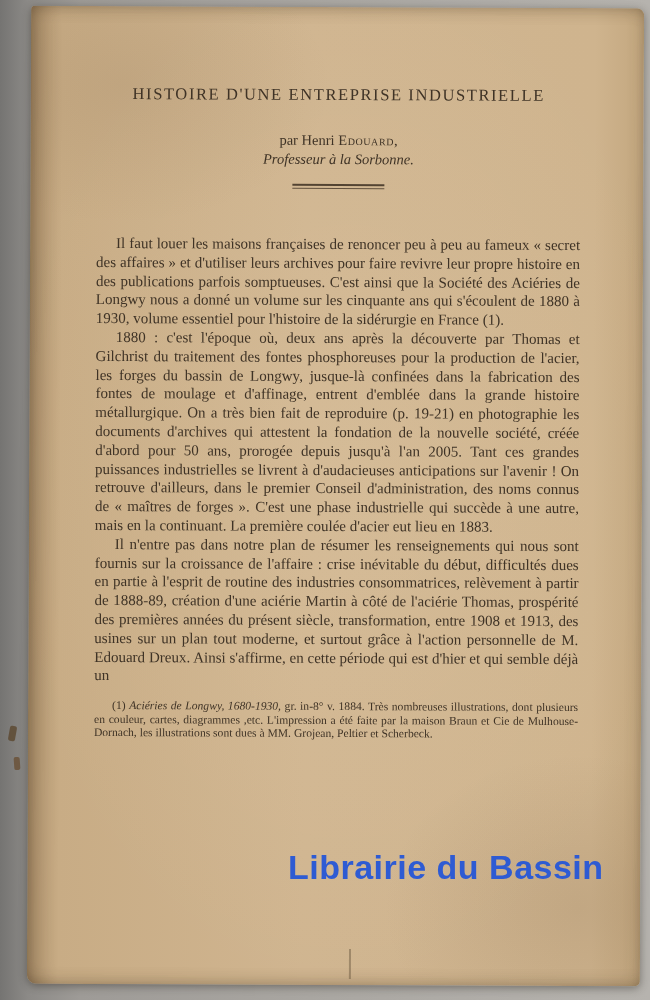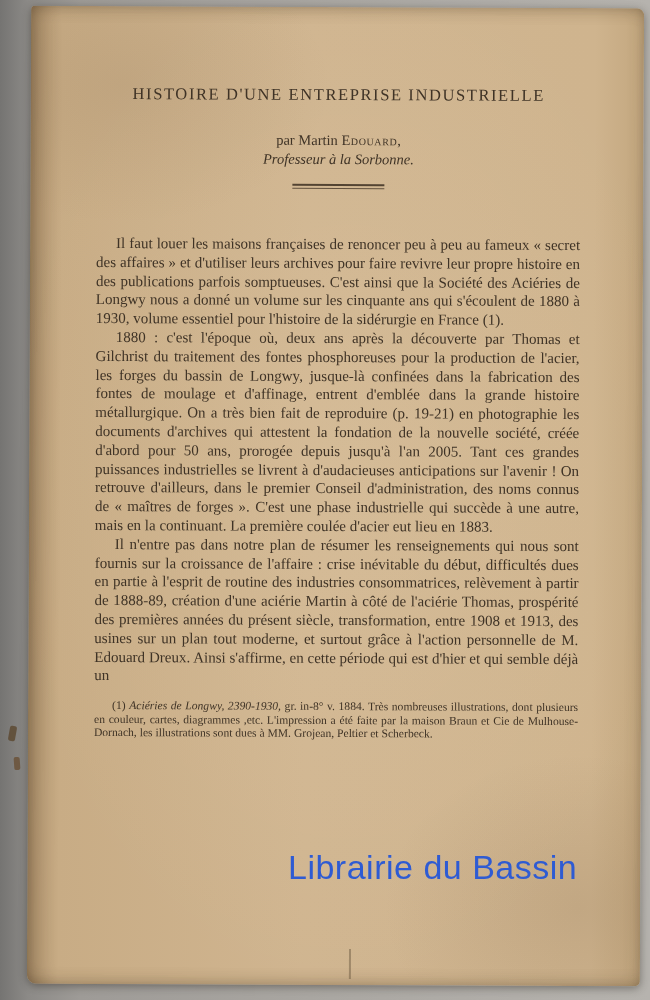--- a/index.html
+++ b/index.html
@@ -113,48 +113,48 @@
     width: 6px; height: 13px;
     border-radius: 2px;
     transform: rotate(-4deg);
     background: #6b5238;
   }
   .watermark {
     position: absolute;
     left: 288px;
     top: 848px;
     font-family: "Liberation Sans", sans-serif;
-    font-weight: normal;
+    font-weight: bold;
     font-size: 34px;
     letter-spacing: 0.5px;
     color: #2e5bd3;
     white-space: nowrap;
   }
 </style>
 </head>
 <body>
 
 <div class="page">
   <div class="content">
 
     <h1 class="title">HISTOIRE D'UNE ENTREPRISE INDUSTRIELLE</h1>
 
-    <div class="byline"><span>par Martin </span><span class="sc">Edouard</span><span>,</span></div>
+    <div class="byline"><span>par Henri </span><span class="sc">Edouard</span><span>,</span></div>
 
     <div class="affiliation">Professeur à la Sorbonne.</div>
 
     <div class="rule"></div>
 
     <div class="bodytext">
       <p>Il faut louer les maisons françaises de renoncer peu à peu au fameux « secret des affaires » et d'utiliser leurs archives pour faire revivre leur propre histoire en des publications parfois somptueuses. C'est ainsi que la Société des Aciéries de Longwy nous a donné un volume sur les cinquante ans qui s'écoulent de 1880 à 1930, volume essentiel pour l'histoire de la sidérurgie en France (1).</p>
       <p>1880 : c'est l'époque où, deux ans après la découverte par Thomas et Gilchrist du traitement des fontes phosphoreuses pour la production de l'acier, les forges du bassin de Longwy, jusque-là confinées dans la fabrication des fontes de moulage et d'affinage, entrent d'emblée dans la grande histoire métallurgique. On a très bien fait de reproduire (p. 19-21) en photographie les documents d'archives qui attestent la fondation de la nouvelle société, créée d'abord pour 50 ans, prorogée depuis jusqu'à l'an 2005. Tant ces grandes puissances industrielles se livrent à d'audacieuses anticipations sur l'avenir ! On retrouve d'ailleurs, dans le premier Conseil d'administration, des noms connus de « maîtres de forges ». C'est une phase industrielle qui succède à une autre, mais en la continuant. La première coulée d'acier eut lieu en 1883.</p>
       <p>Il n'entre pas dans notre plan de résumer les renseignements qui nous sont fournis sur la croissance de l'affaire : crise inévitable du début, difficultés dues en partie à l'esprit de routine des industries consommatrices, relèvement à partir de 1888-89, création d'une aciérie Martin à côté de l'aciérie Thomas, prospérité des premières années du présent siècle, transformation, entre 1908 et 1913, des usines sur un plan tout moderne, et surtout grâce à l'action personnelle de M. Edouard Dreux. Ainsi s'affirme, en cette période qui est d'hier et qui semble déjà un</p>
     </div>
 
-    <p class="footnote"><span>(1) </span><span class="work">Aciéries de Longwy, 2390-1930,</span><span> gr. in-8° v. 1884. Très nombreuses illustrations, dont plusieurs en couleur, cartes, diagrammes ,etc. L'impression a été faite par la maison Braun et Cie de Mulhouse-Dornach, les illustrations sont dues à MM. Grojean, Peltier et Scherbeck.</span></p>
+    <p class="footnote"><span>(1) </span><span class="work">Aciéries de Longwy, 1680-1930,</span><span> gr. in-8° v. 1884. Très nombreuses illustrations, dont plusieurs en couleur, cartes, diagrammes ,etc. L'impression a été faite par la maison Braun et Cie de Mulhouse-Dornach, les illustrations sont dues à MM. Grojean, Peltier et Scherbeck.</span></p>
 
   </div>
   <div class="crease"></div>
 </div>
 
 <div class="mark mark1"></div>
 <div class="mark mark2"></div>
 
 <div class="watermark">Librairie du Bassin</div>
 

